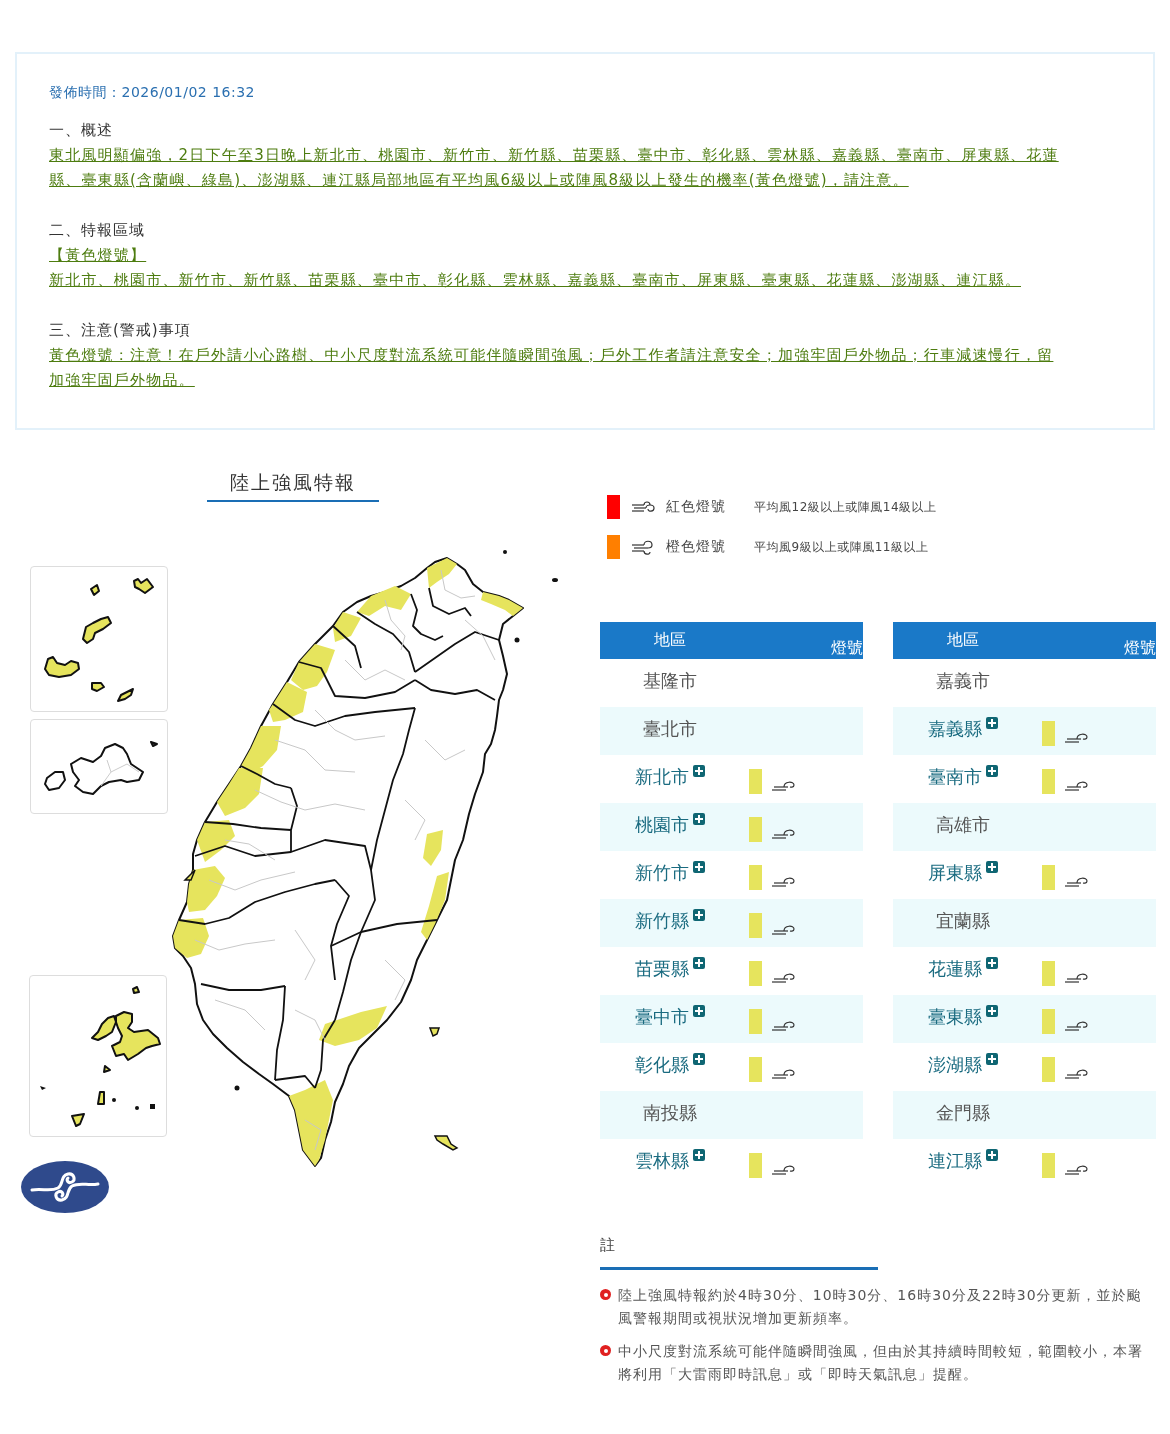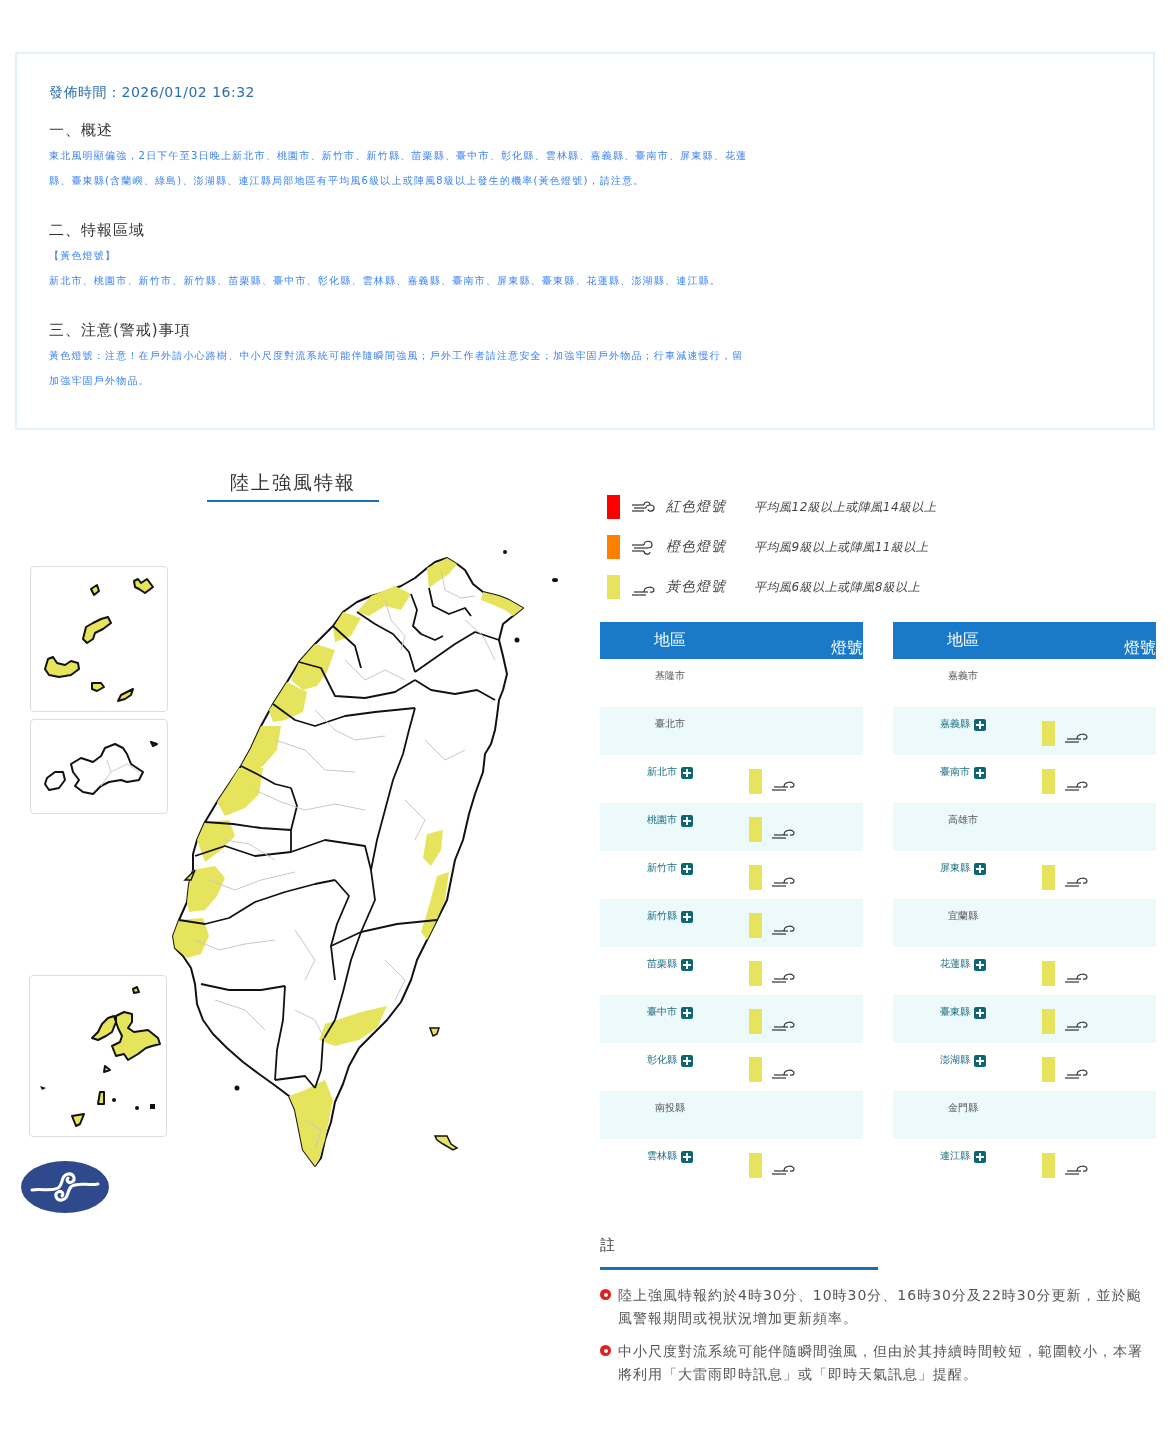--- a/index.html
+++ b/index.html
@@ -1,40 +1,40 @@
 <!DOCTYPE html>
 <html><head>
 <meta charset="utf-8">
 <style>
   * { box-sizing: border-box; margin: 0; padding: 0; }
   body { width: 1170px; height: 1434px; background: #ffffff; font-family: "DejaVu Sans", "Liberation Sans", sans-serif; color: #333; position: relative; overflow: hidden; }
   .info-box { position: absolute; left: 15px; top: 52px; width: 1140px; height: 378px; border: 2px solid #e3f1fa; padding: 30px 32px; }
   .pub-time { font-size: 14px; color: #2a6fb0; margin-bottom: 16px; letter-spacing: 0.5px; }
   .section-title { font-size: 15px; color: #333; line-height: 25px; letter-spacing: 1px; }
-  .para { font-size: 10px; color: #3b82f6; line-height: 25px; letter-spacing: 1.2px; }
+  .para { font-size: 15px; color: #4d7c0f; line-height: 25px; letter-spacing: 1.2px; text-decoration: underline; }
   .gap { height: 25px; }
 
   .map-title { position: absolute; left: 207px; top: 450px; width: 172px; text-align: center; font-size: 19px; color: #333; letter-spacing: 2px; padding-bottom: 4px; border-bottom: 2px solid #1a6eb5; margin-top: 20px; }
   .map-area { position: absolute; left: 15px; top: 500px; width: 560px; height: 720px; }
   .inset { position: absolute; border: 1px solid #ddd; border-radius: 4px; background: #fff; }
 
   .legend { position: absolute; left: 607px; top: 487px; }
-  .legend-row { display: flex; align-items: center; height: 40px; font-style: italic; }
+  .legend-row { display: flex; align-items: center; height: 40px; }
   .legend-swatch { width: 13px; height: 24px; margin-right: 10px; }
   .legend-icon { width: 28px; height: 20px; margin-right: 8px; }
   .legend-label { font-size: 14px; color: #444; width: 88px; letter-spacing: 1px; }
   .legend-desc { font-size: 12px; color: #444; letter-spacing: 0.5px; }
 
   .table { position: absolute; top: 622px; width: 263px; }
   .table-head { display: flex; height: 37px; background: #1a79c8; color: #fff; font-size: 16px; align-items: center; }
   .th-region { width: 140px; text-align: center; }
   .th-signal { flex: 1; text-align: right; margin-top: 16px; }
   .row { display: flex; height: 48px; align-items: flex-start; padding-top: 10px; }
   .row.alt { background: #ecfafc; }
-  .cell-region { width: 140px; text-align: center; font-size: 10px; display: flex; justify-content: center; align-items: flex-end; gap: 4px; }
+  .cell-region { width: 140px; text-align: center; font-size: 18px; display: flex; justify-content: center; align-items: flex-start; gap: 4px; }
   .cell-region.plain { color: #555; }
   .cell-region.link { color: #1a6b80; }
   .plus { width: 12px; height: 12px; background: #0f6673; border-radius: 2px; position: relative; display: inline-block; }
   .plus::before { content: ""; position: absolute; left: 2px; top: 5px; width: 8px; height: 2px; background: #fff; }
   .plus::after { content: ""; position: absolute; left: 5px; top: 2px; width: 2px; height: 8px; background: #fff; }
   .cell-signal { flex: 1; display: flex; align-items: center; padding-left: 9px; padding-top: 4px; }
   .sig-swatch { width: 13px; height: 25px; background: #e6e45d; margin-right: 8px; }
 
   .notes { position: absolute; left: 600px; top: 1236px; width: 555px; }
   .notes-title { font-size: 15px; color: #444; padding-bottom: 12px; width: 278px; border-bottom: 3px solid #1a6eb5; margin-bottom: 14px; }
@@ -224,32 +224,20 @@
         <path d="M2 8 H14"></path>
           <path d="M4 11 H18"></path>
           <path d="M2 14 H14"></path>
         <path d="M14 8 C14 3, 22 3, 22 8 C22 11, 18 11, 18 11"></path>
           <path d="M14 14 C14 18, 20 18, 20 15"></path>
       </g>
     </svg>
     <div class="legend-label">橙色燈號</div>
     <div class="legend-desc">平均風9級以上或陣風11級以上</div>
   </div>
-  <div class="legend-row">
-    <div class="legend-swatch" style="background:#e6e45d"></div>
-    <svg class="legend-icon" viewBox="0 0 28 20">
-      <g fill="none" stroke="#333" stroke-width="1.2">
-        <path d="M4 15 H18"></path>
-          <path d="M2 18 H16"></path>
-        <path d="M14 15 C14 9, 24 9, 24 13 C24 16, 20 15, 20 15"></path>
-      </g>
-    </svg>
-    <div class="legend-label">黃色燈號</div>
-    <div class="legend-desc">平均風6級以上或陣風8級以上</div>
-  </div>
 </div>
 
 <div class="table" style="left:600px;">
   <div class="table-head">
     <div class="th-region">地區</div>
     <div class="th-signal">燈號</div>
   </div>
   <div id="left-rows">
       <div class="row">
         <div class="cell-region plain">

